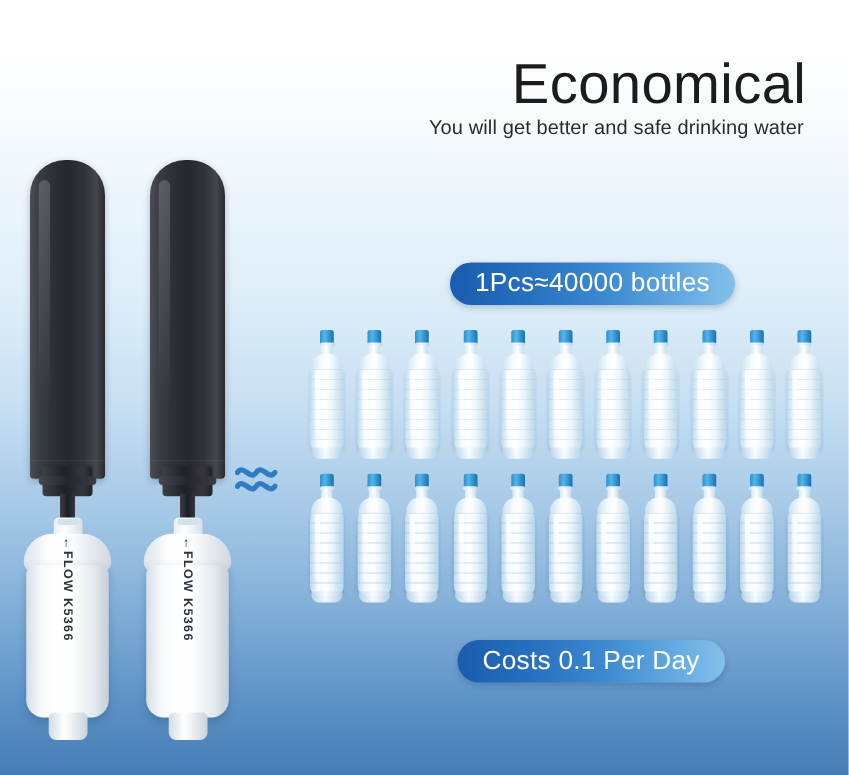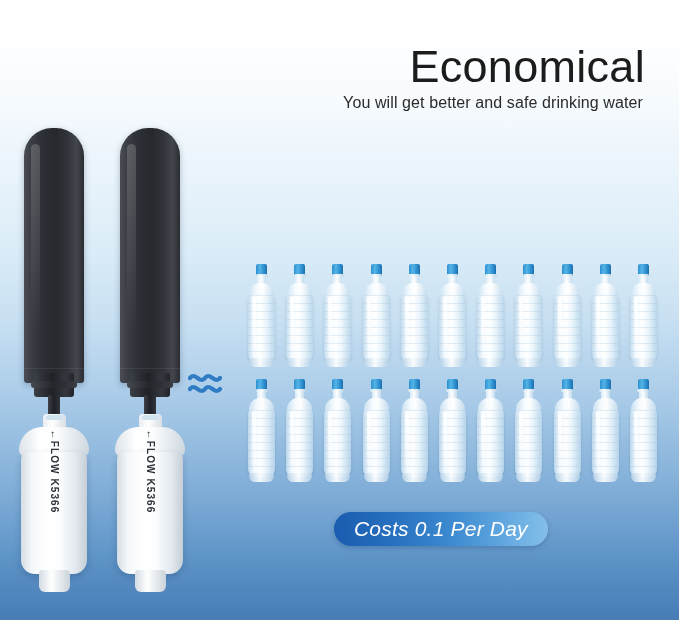--- a/index.html
+++ b/index.html
@@ -119,21 +119,21 @@
   .badge{
     position:absolute; height:34px; border-radius:17px;
     display:flex; align-items:center; justify-content:center;
     padding:0 20px; white-space:nowrap;
     color:#ffffff; font-size:21px; letter-spacing:0.2px;
     background:linear-gradient(to right,
       #1a5cb0 0%, #2770bf 28%, #3d8ad0 55%, #62a8e0 80%, #84bfea 100%);
     box-shadow:0 2px 5px rgba(20,50,90,.25);
   }
   #badge-bottles{ left:360px; top:164px; }
-  #badge-cost{ left:334px; top:466px;font-style:italic; }
+  #badge-cost{ left:366px; top:466px; }
 
   
   .bottle-row{ position:absolute; display:flex; }
   #bottle-row-top{ left:245px; top:218px; gap:5.2px; }
   #bottle-row-bottom{ left:245px; top:333px; gap:5.2px; }
 
   .bottle{ position:relative; width:33px; height:103px; }
   .b-cap{
     position:absolute; left:11px; top:0; width:11px; height:11px;
     border-radius:2px 2px 1px 1px;
@@ -223,20 +223,21 @@
     <div class="cart-label">←FLOW  K5366</div>
   </div>
 
   <div class="approx">
     <svg width="34" height="30" viewBox="0 0 34 30">
       <path d="M2 10 C7 3, 12 17, 17 10 C22 3, 27 17, 32 10" stroke="#2f7cc4" stroke-width="4.2" fill="none" stroke-linecap="round"></path>
       <path d="M2 21 C7 14, 12 28, 17 21 C22 14, 27 28, 32 21" stroke="#2f7cc4" stroke-width="4.2" fill="none" stroke-linecap="round"></path>
     </svg>
   </div>
 
+  <div class="badge" id="badge-bottles">1Pcs≈40000 bottles</div>
   <div class="badge" id="badge-cost">Costs 0.1 Per Day</div>
 
   <div class="bottle-row" id="bottle-row-top">
       <div class="bottle">
         <div class="b-cap"></div>
         <div class="b-ring"></div>
         <div class="b-neck"></div>
         <div class="b-shoulder"></div>
         <div class="b-body"></div>
         <div class="b-bottom"></div>

